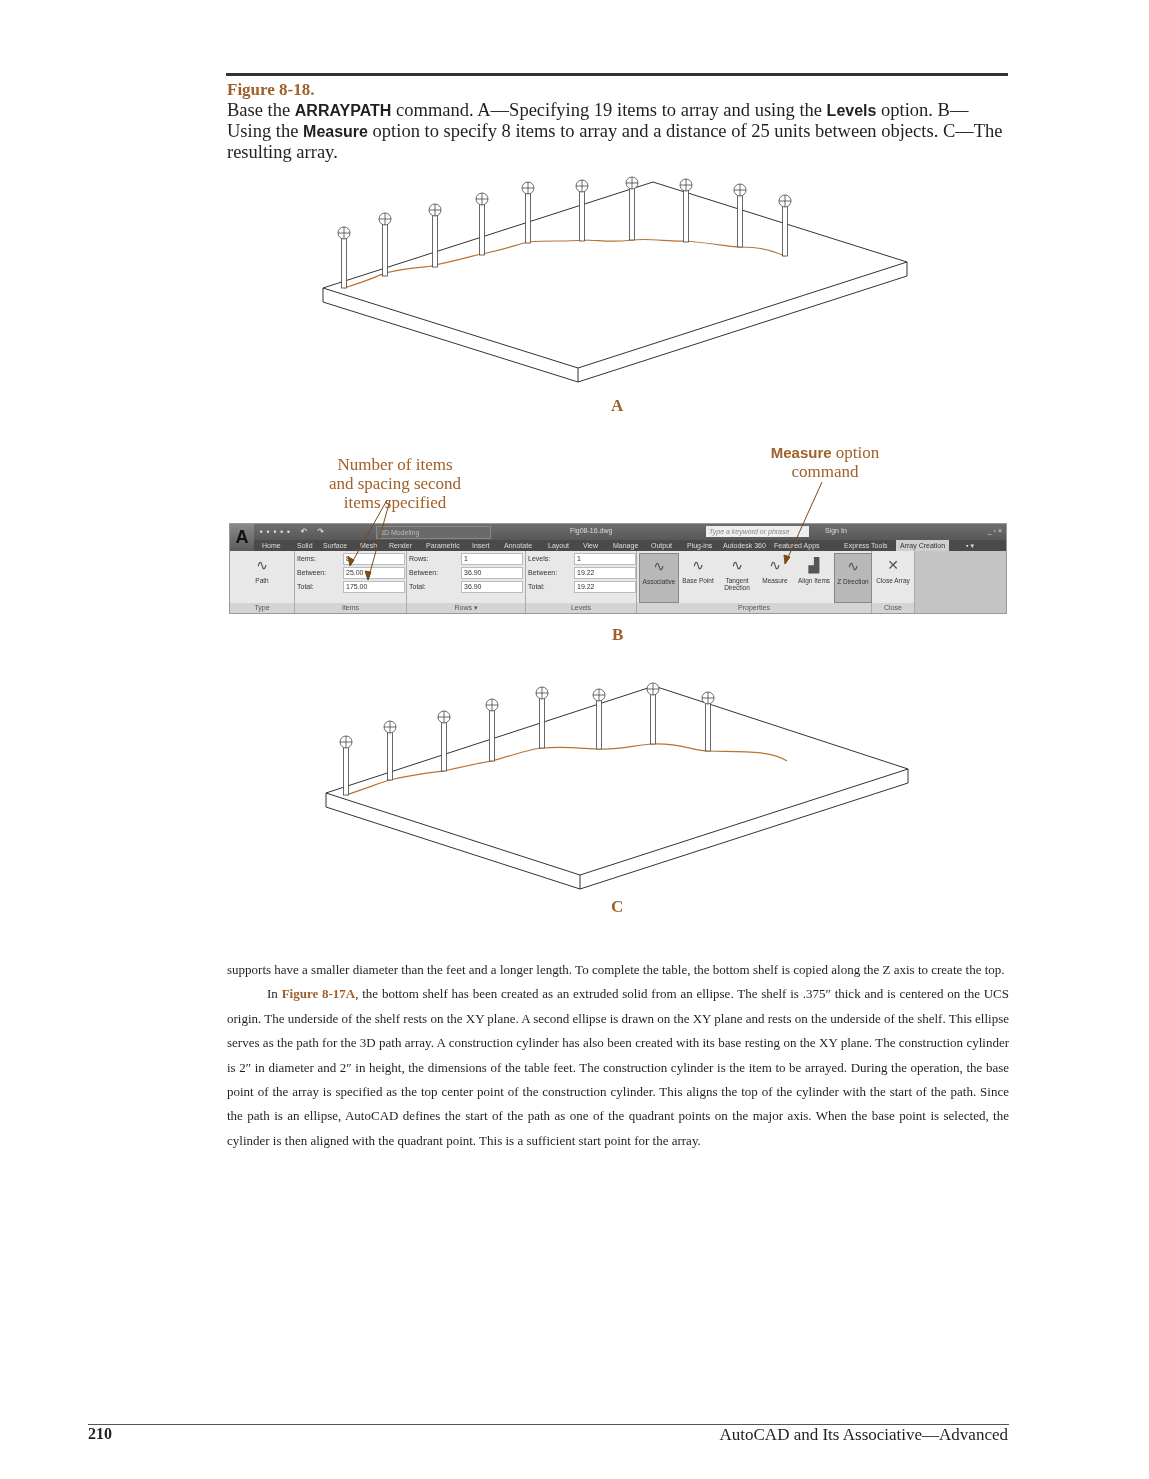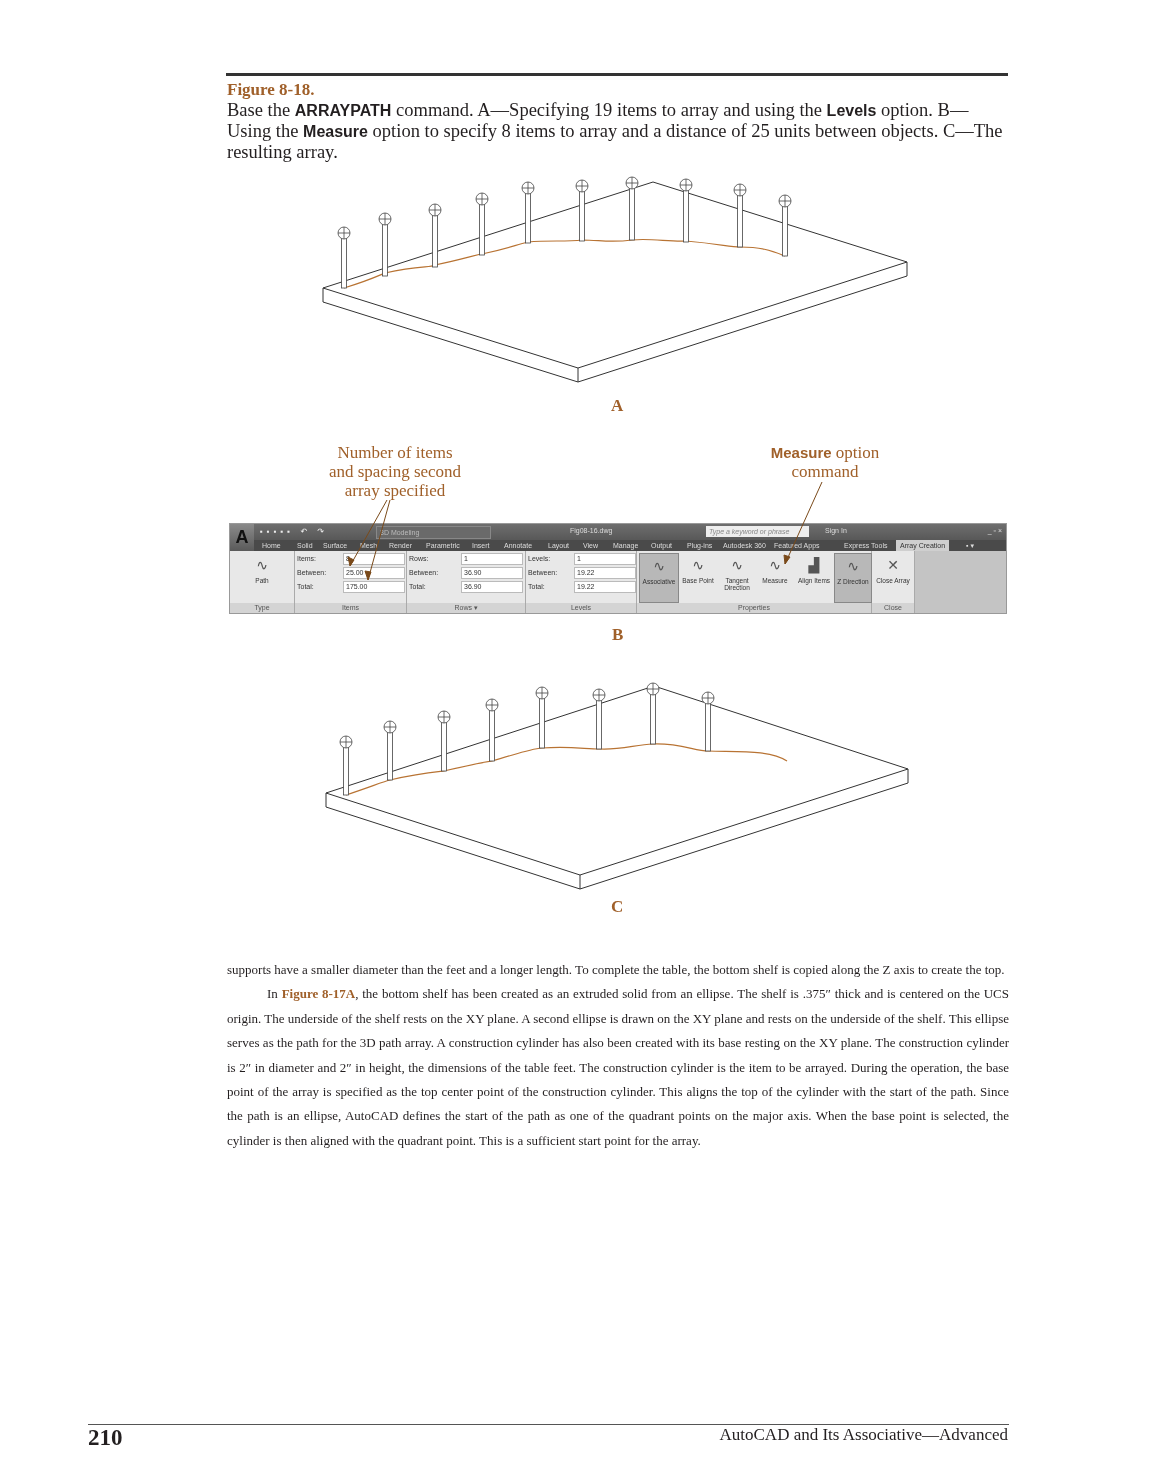--- a/index.html
+++ b/index.html
@@ -31,21 +31,21 @@
   .field-row { position:absolute; left:2px; height:12px; line-height:12px; }
   .field-val { position:absolute; height:10px; background:#fff; border:1px solid #bbb; line-height:10px; padding-left:2px; }
   .prop-btn { position:absolute; top:2px; height:48px; text-align:center; font-size:6.5px; line-height:7px; }
   .prop-btn.on { background:#b8b8b8; border:1px solid #888; }
   .prop-icon { display:block; font-size:14px; line-height:24px; color:#555; }
   .body-text { position:absolute; left:227px; width:782px; font-size:13px; line-height:24.4px; text-align:justify; }
   .body-text p { margin:0; }
   .indent { text-indent:40px; }
   .fig-ref { color:#a0602a; font-weight:bold; }
   .footer-rule { position:absolute; left:88px; top:1424px; width:921px; height:1px; background:#555; }
-  .pg-num { position:absolute; left:88px; top:1425px; font-size:23px; font-weight:bold; }
+  .pg-num { position:absolute; left:88px; top:1425px; font-size:16px; font-weight:bold; }
   .running-title { position:absolute; right:141px; top:1425px; font-size:17px; }
 </style>
 </head>
 <body>
 
 <div class="page">
   <div class="top-rule"></div>
   <div class="fig-title">Figure 8-18.</div>
   <div class="caption">
     <span>Base the </span><b>ARRAYPATH</b><span> command. A—Specifying 19 items to array and using the </span><b>Levels</b><span> option. B—Using the </span><b>Measure</b><span> option to specify 8 items to array and a distance of 25 units between objects. C—The resulting array.</span>
@@ -116,24 +116,24 @@
       <g transform="translate(475,0)">
           <rect x="-2.5" y="34" width="5" height="52"></rect>
           <circle cx="0" cy="31" r="6"></circle>
           <line x1="-6" y1="31" x2="6" y2="31"></line>
           <line x1="0" y1="25" x2="0" y2="37"></line>
         </g>
     </g>
   </svg>
   <div class="panel-label" style="left:611px;top:396px">A</div>
 
-  <div class="callout" style="left:305px;top:443px;width:180px">
+  <div class="callout" style="left:305px;top:455px;width:180px">
     <div>Number of items</div>
     <div>and spacing second</div>
-    <div>array specified</div>
+    <div>items specified</div>
   </div>
   <div class="callout" style="left:755px;top:443px;width:140px">
     <div><b>Measure</b><span> option</span></div>
     <div>command</div>
   </div>
 
   <div class="ribbon">
     <div class="app-btn">A</div>
     <div class="qat">
       <span class="qat-icons">▪▪▪▪▪ ↶ ↷</span>

